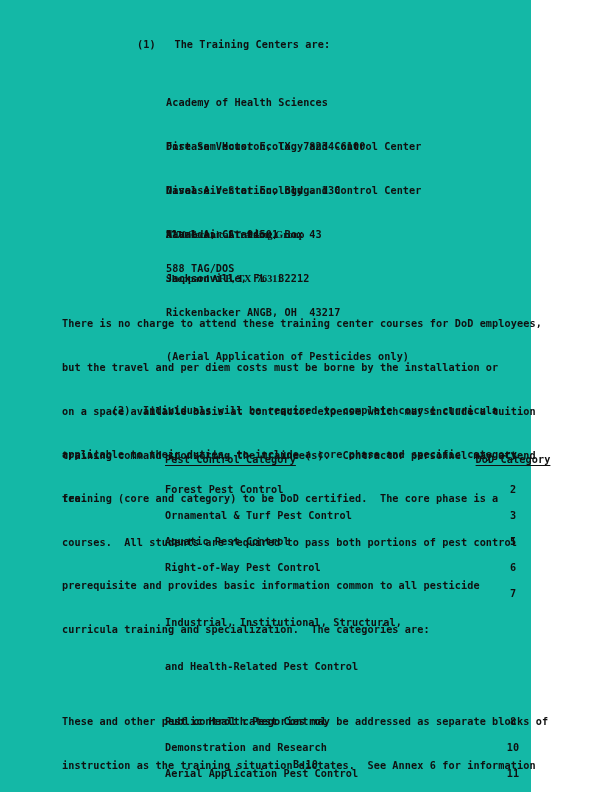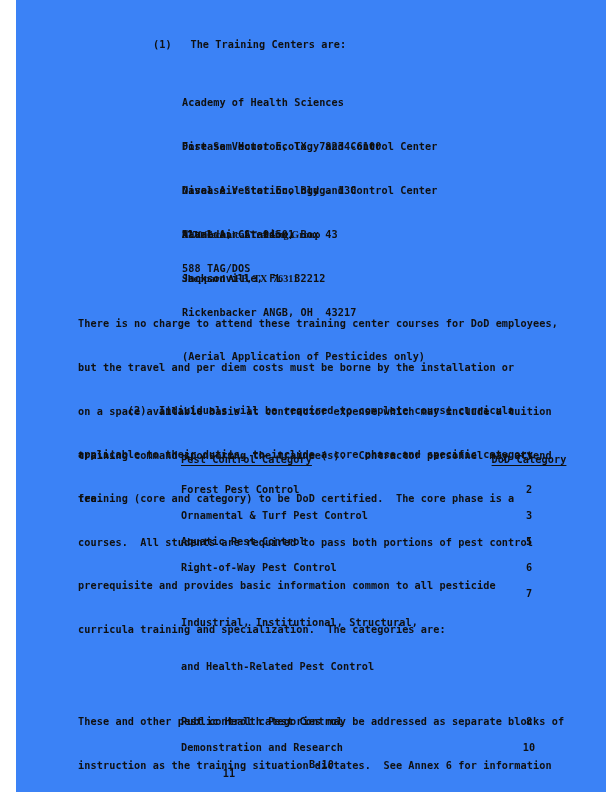--- a/index.html
+++ b/index.html
@@ -13,25 +13,25 @@
     height: 792px;
     position: relative;
     overflow: hidden;
     font-family: "DejaVu Sans Mono", "Liberation Mono", monospace;
     color: #0a0a0a;
     -webkit-font-smoothing: none;
   }
 
   .page {
     position: absolute;
-    left: 16px;
+    left: 0;
     top: 0;
-    width: 590px;
+    width: 531px;
     height: 792px;
-    background: #3b82f6;
+    background: #14b8a6;
   }
 
   
   .tw {
     font-family: "DejaVu Sans Mono", "Liberation Mono", monospace;
     font-size: 10.2px;
     line-height: 14.6px;
     font-weight: 700;
     letter-spacing: 0.1px;
     white-space: pre;
@@ -201,20 +201,21 @@
       <span class="tw cat-name">Public Health Pest Control</span>
       <span class="tw cat-value">8</span>
     </div>
 
     <div class="cat-row">
       <span class="tw cat-name">Demonstration and Research</span>
       <span class="tw cat-value">10</span>
     </div>
 
     <div class="cat-row">
+      <span class="tw cat-name">Aerial Application Pest Control</span>
       <span class="tw cat-value">11</span>
     </div>
 
   </div>
 
   <div class="tw para para-3">
     <span class="line">These and other pest control categories may be addressed as separate blocks of</span>
     <span class="line">instruction as the training situation dictates.  See Annex 6 for information</span>
     
   </div>

